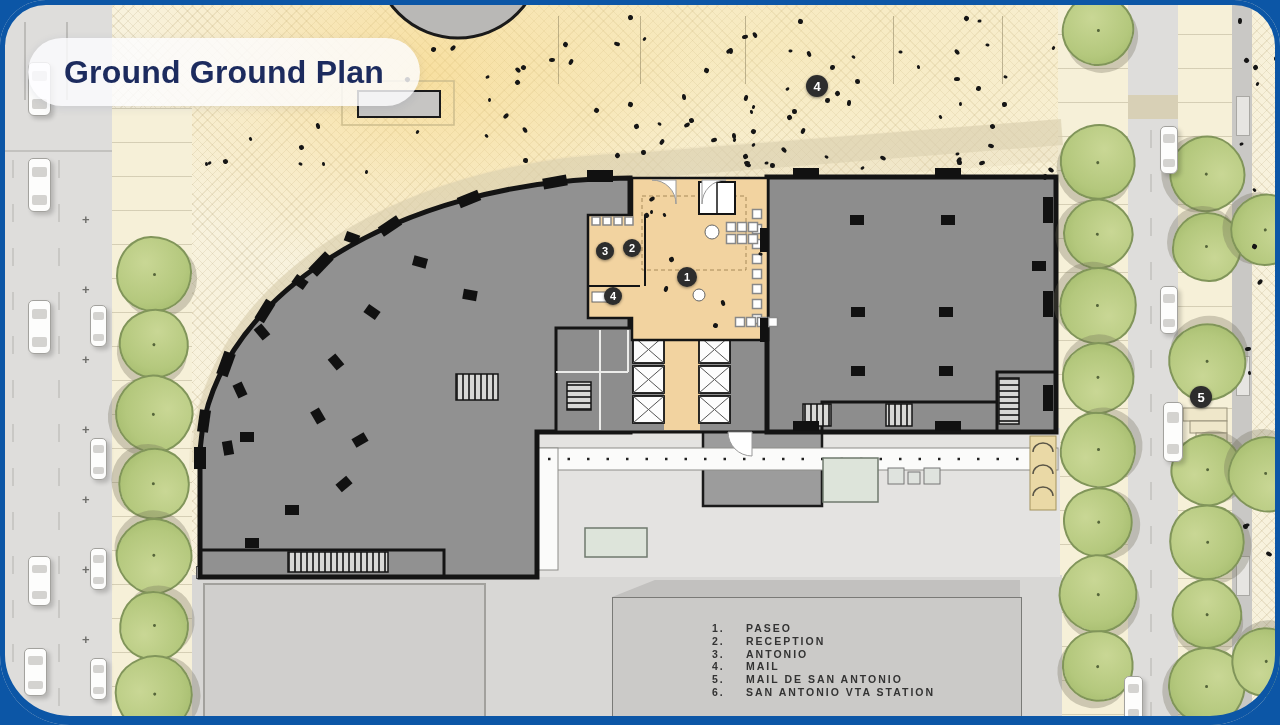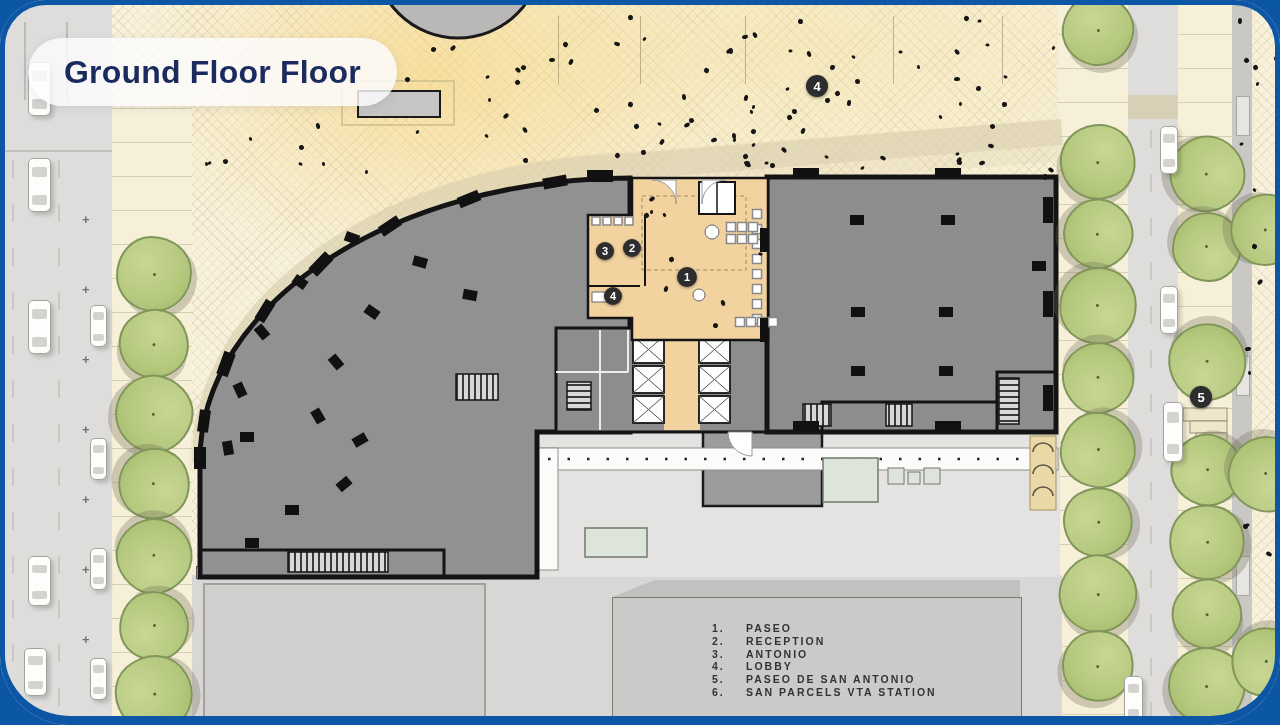--- a/index.html
+++ b/index.html
@@ -470,45 +470,45 @@
         <span>4</span>
       </div>
   <div class="marker big" style="left:806px;top:75px">
         <span>4</span>
       </div>
   <div class="marker big" style="left:1190px;top:386px">
         <span>5</span>
       </div>
 
   <div class="title-pill">
-    <h1>Ground Floor Floor</h1>
+    <h1>Ground Ground Plan</h1>
   </div>
 
   <div class="legend">
     <div class="legend-row">
           <span class="legend-num">1.</span>
           <span>PASEO</span>
         </div>
     <div class="legend-row">
           <span class="legend-num">2.</span>
           <span>RECEPTION</span>
         </div>
     <div class="legend-row">
           <span class="legend-num">3.</span>
           <span>ANTONIO</span>
         </div>
     <div class="legend-row">
           <span class="legend-num">4.</span>
-          <span>LOBBY</span>
+          <span>MAIL</span>
         </div>
     <div class="legend-row">
           <span class="legend-num">5.</span>
-          <span>PASEO DE SAN ANTONIO</span>
+          <span>MAIL DE SAN ANTONIO</span>
         </div>
     <div class="legend-row">
           <span class="legend-num">6.</span>
-          <span>SAN PARCELS VTA STATION</span>
+          <span>SAN ANTONIO VTA STATION</span>
         </div>
   </div>
 
   <div class="frame-overlay"></div>
  </div>
 </div>
 
 </body></html>

